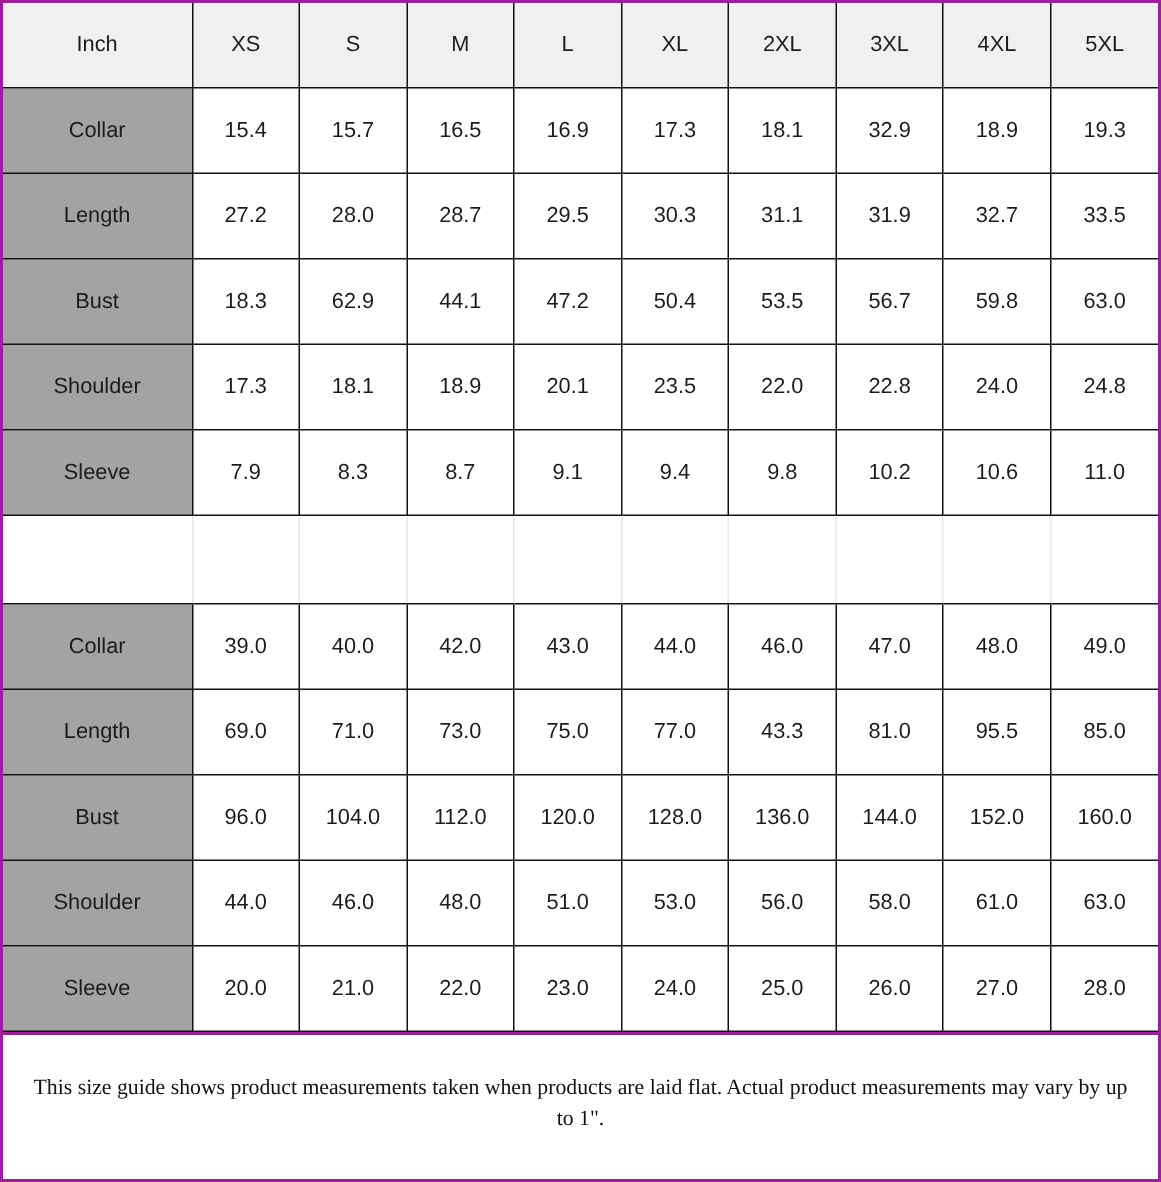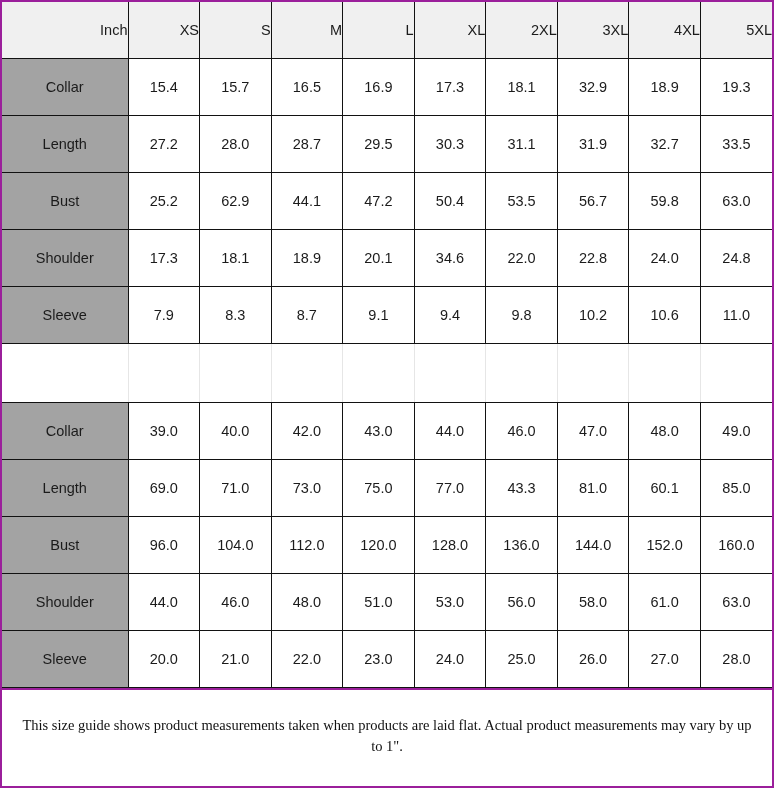--- a/index.html
+++ b/index.html
@@ -60,21 +60,21 @@
   }
   table.size-table tr.spacer-row td:first-child {
     border-left: 0;
   }
   table.size-table tr.spacer-row td:last-child {
     border-right: 0;
   }
   
   table.size-table tr td:first-child { border-left: 0; }
   table.size-table tr td:last-child  { border-right: 0; margin-left: 38px; }
-  table.size-table tr:first-child td { border-top: 0; text-align: right; }
+  table.size-table tr:first-child td { border-top: 0; }
 
   #footer-note {
     border-top: 2px solid #9b1f9b;
     flex: 1 1 auto;
     display: flex;
     align-items: center;
     justify-content: center;
     padding: 4px 14px 8px;
     box-sizing: border-box;
   }
@@ -137,37 +137,37 @@
           <td>28.7</td>
           <td>29.5</td>
           <td>30.3</td>
           <td>31.1</td>
           <td>31.9</td>
           <td>32.7</td>
           <td>33.5</td>
         </tr>
         <tr>
           <td class="rowlabel">Bust</td>
-          <td>25.2</td>
+          <td>18.3</td>
           <td>62.9</td>
           <td>44.1</td>
           <td>47.2</td>
           <td>50.4</td>
           <td>53.5</td>
           <td>56.7</td>
           <td>59.8</td>
           <td>63.0</td>
         </tr>
         <tr>
           <td class="rowlabel">Shoulder</td>
           <td>17.3</td>
           <td>18.1</td>
           <td>18.9</td>
           <td>20.1</td>
-          <td>34.6</td>
+          <td>23.5</td>
           <td>22.0</td>
           <td>22.8</td>
           <td>24.0</td>
           <td>24.8</td>
         </tr>
         <tr>
           <td class="rowlabel">Sleeve</td>
           <td>7.9</td>
           <td>8.3</td>
           <td>8.7</td>
@@ -204,21 +204,21 @@
         </tr>
         <tr>
           <td class="rowlabel">Length</td>
           <td>69.0</td>
           <td>71.0</td>
           <td>73.0</td>
           <td>75.0</td>
           <td>77.0</td>
           <td>43.3</td>
           <td>81.0</td>
-          <td>60.1</td>
+          <td>95.5</td>
           <td>85.0</td>
         </tr>
         <tr>
           <td class="rowlabel">Bust</td>
           <td>96.0</td>
           <td>104.0</td>
           <td>112.0</td>
           <td>120.0</td>
           <td>128.0</td>
           <td>136.0</td>

